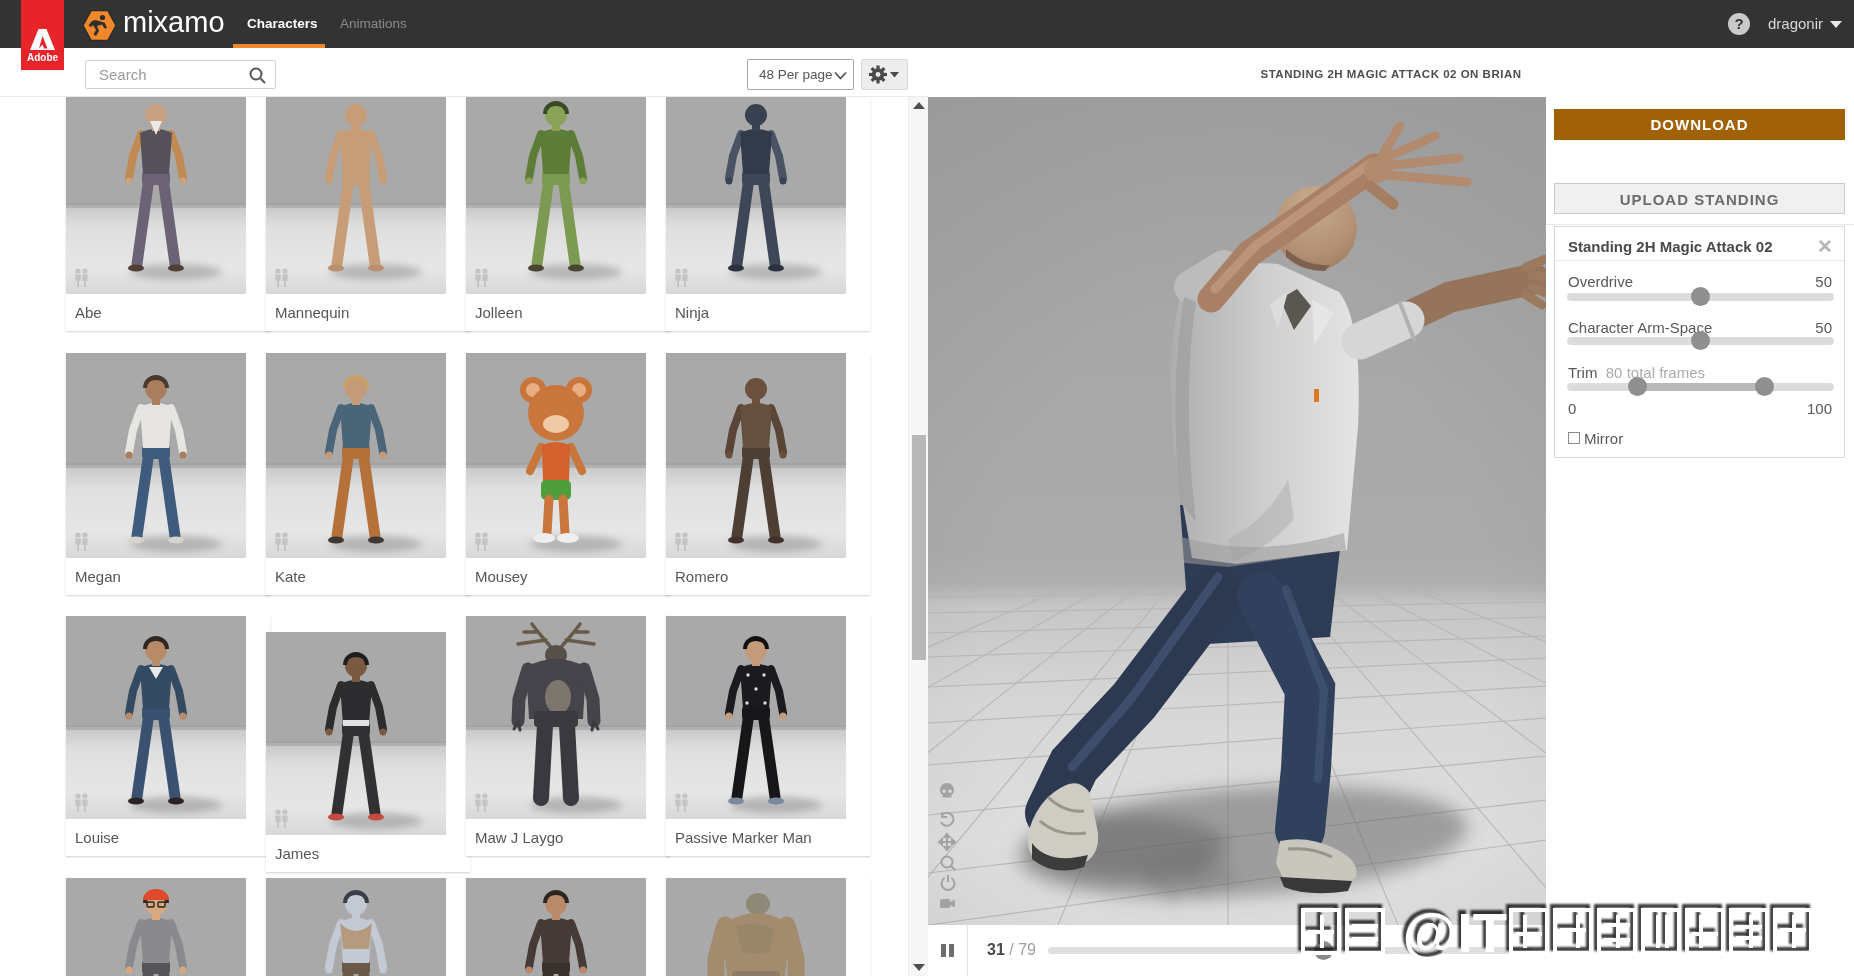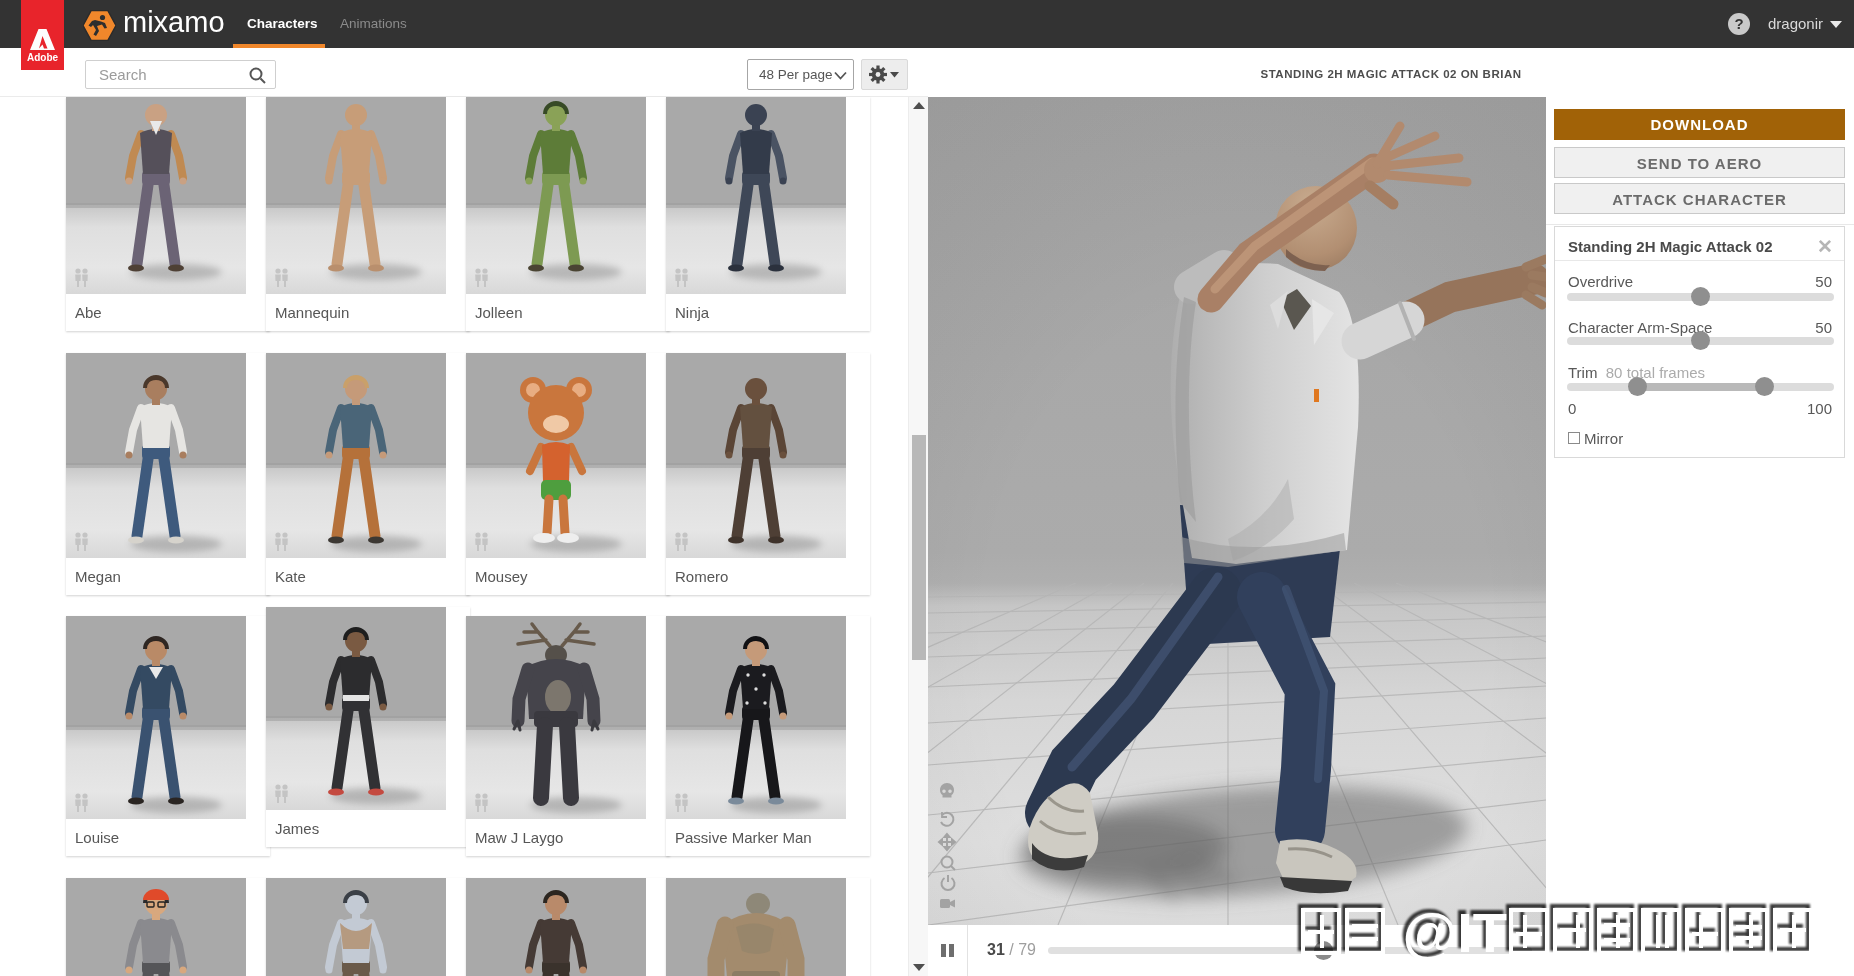--- a/index.html
+++ b/index.html
@@ -473,21 +473,21 @@
         <path d="M79,33 A11,11 0 0 1 101,33" fill="none" stroke="#2e2622" stroke-width="4"></path>
         <g fill="#c4c4c4" transform="translate(8,177)">
           <circle cx="4" cy="3" r="2.6"></circle>
           <path d="M1.2,6.5 L6.8,6.5 L6.5,13 L5,13 L5,19 L3,19 L3,13 L1.5,13 Z"></path>
           <circle cx="11" cy="3" r="2.6"></circle>
           <path d="M8.2,6.5 L13.8,6.5 L13.5,13 L12,13 L12,19 L10,19 L10,13 L8.5,13 Z"></path>
         </g>
       </svg>
       <div class="clabel">Louise</div>
     </div>
-<div class="card" style="left:266px;top:607px;">
+<div class="card" style="left:266px;top:632px;">
       <svg width="180" height="203" viewBox="0 0 180 203" style="display:block">
         <defs>
           <linearGradient id="fg9" x1="0" y1="0" x2="0" y2="1">
             <stop offset="0" stop-color="#c6c6c6"></stop>
             <stop offset="0.25" stop-color="#dfdfdf"></stop>
             <stop offset="0.7" stop-color="#e6e6e6"></stop>
             <stop offset="1" stop-color="#d8d8d8"></stop>
           </linearGradient>
           <filter id="bl9" x="-40%" y="-150%" width="180%" height="400%">
             <feGaussianBlur stdDeviation="3.5"></feGaussianBlur>
@@ -869,22 +869,21 @@
         <i style="left:0"></i>
         <i style="left:8px"></i>
       </div>
     <div id="fcount"><b>31</b> / 79</div>
     <div id="ptrack">
         <div id="pthumb"></div>
       </div>
   </div>
   <div id="rpanel">
     <div class="rbtn" id="dl">DOWNLOAD</div>
-    <div class="rbtn" id="aero">SEND TO AERO</div>
-    <div class="rbtn" id="upload">ATTACK CHARACTER</div>
+    <div class="rbtn" id="upload">UPLOAD STANDING</div>
     <div id="rdiv"></div>
     <div id="spanel">
       <h3>Standing 2H Magic Attack 02</h3>
       <div id="sx">✕</div>
       <div id="sdiv"></div>
       <div class="slbl" style="top:46px">Overdrive</div>
         <div class="sval" style="top:46px">50</div>
       <div class="strack" style="top:66px">
           <div class="sthumb" style="left:124px"></div>
         </div>

